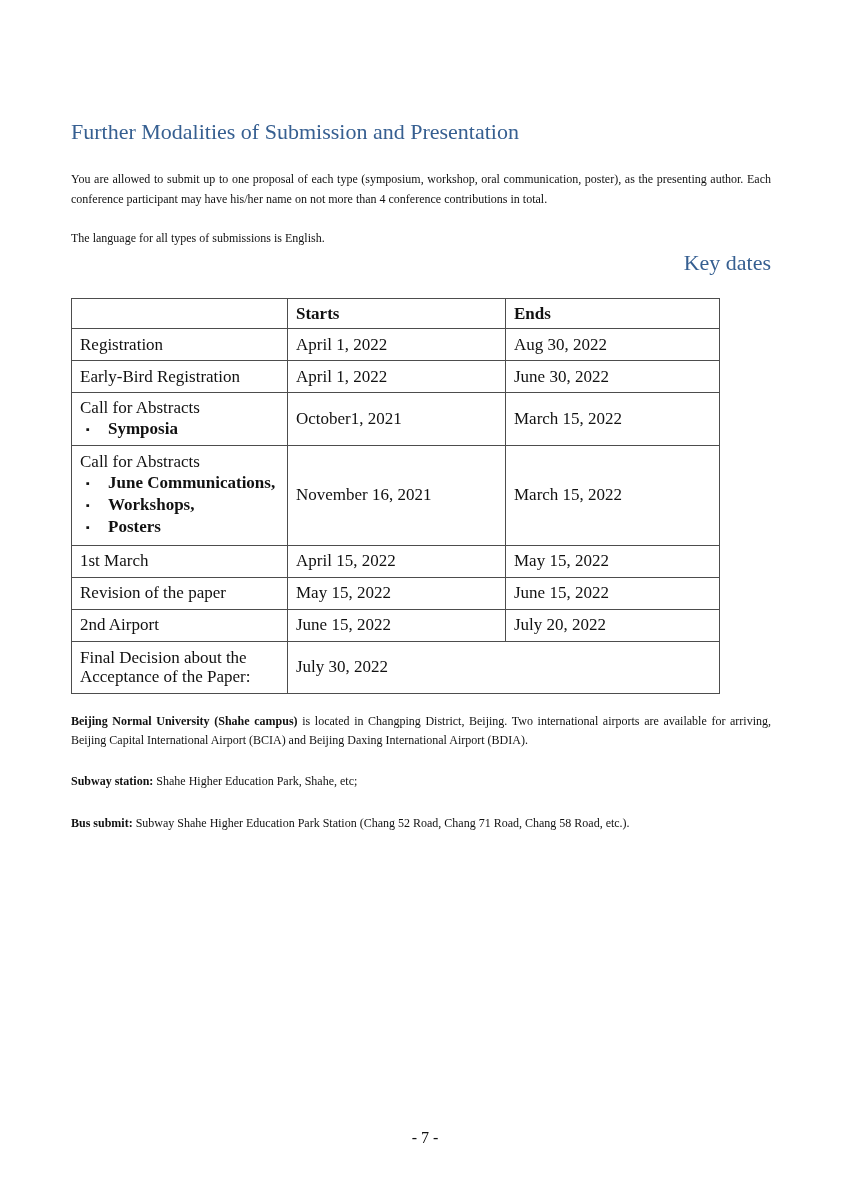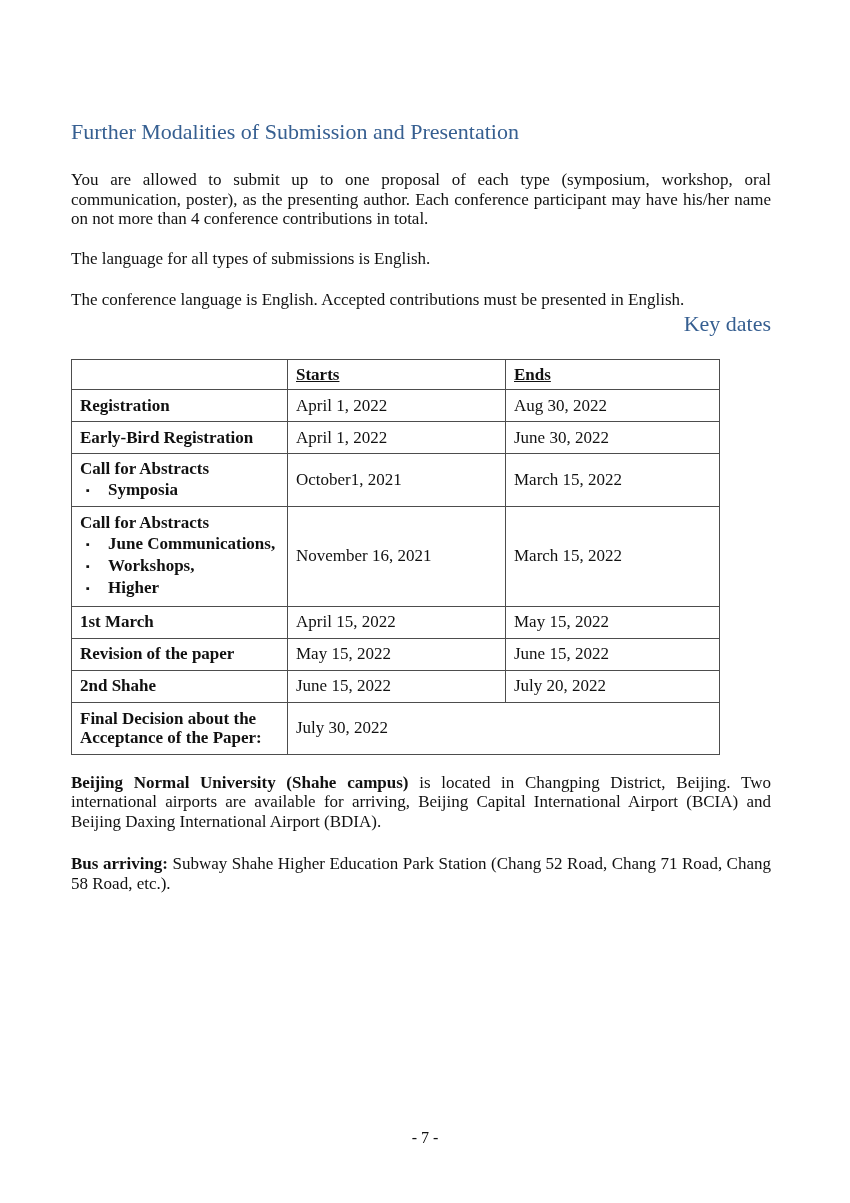--- a/index.html
+++ b/index.html
@@ -18,21 +18,21 @@
     margin: 0;
     font-size: 22px;
     line-height: 28px;
     font-weight: normal;
     color: #365F91;
     font-family: "Liberation Serif", serif;
   }
   .h-key    { margin-top: 16px; text-align: right; }
   .h-travel { margin-top: 42px; }
 
-  p { margin: 0; font-size: 17px; line-height: 19.5px; }
+  p { margin: 0; font-size: 12px; line-height: 19.5px; }
   .p-mod1   { margin-top: 24px; text-align: justify; }
   .p-mod2   { margin-top: 20px; }
   .p-mod3   { margin-top: 22px; }
   .p-travel { margin-top: 18px; text-align: justify; }
   .p-subway { margin-top: 21px; }
   .p-bus    { margin-top: 23px; text-align: justify; }
   .b { font-weight: bold; }
 
   table.key-dates {
     margin-top: 21px;
@@ -42,27 +42,27 @@
   }
   table.key-dates td, table.key-dates th {
     border: 1px solid #4d4d4d;
     padding: 5px 8px;
     vertical-align: middle;
     font-size: 17px;
     line-height: 19.5px;
     text-align: left;
     overflow: hidden;
   }
-  table.key-dates th { font-weight: bold; text-decoration: underline; }
+  table.key-dates th { font-weight: bold; }
   tr.r-head   { height: 30px; }
   tr.r-single { height: 32px; }
   tr.r-sym    { height: 52px; }
   tr.r-oral   { height: 100px; }
   tr.r-final  { height: 52px; }
-  .lbl { font-weight: bold; }
+  .lbl { font-weight: normal; }
   ul.blts { list-style: none; margin: 0; padding: 0 0 0 6px; }
   ul.blts li { display: flex; font-weight: bold; line-height: 22px; }
   .blt { width: 22px; flex: none; font-size: 11px; line-height: 22px; }
   td.merged { text-align: center; }
 
   .page-footer {
     position: absolute;
     top: 1129px;
     left: 0;
     width: 850px;
@@ -75,21 +75,20 @@
 <body>
 
 <div class="page">
 
   <h1 class="sec-heading">Further Modalities of Submission and Presentation</h1>
 
   <p class="p-mod1">You are allowed to submit up to one proposal of each type (symposium, workshop, oral communication, poster), as the presenting author. Each conference participant may have his/her name on not more than 4 conference contributions in total.</p>
 
   <p class="p-mod2">The language for all types of submissions is English.</p>
 
-  <p class="p-mod3">The conference language is English. Accepted contributions must be presented in English.</p>
 
   <h1 class="sec-heading h-key">Key dates</h1>
 
   <table class="key-dates">
     <colgroup>
       <col style="width:216px">
       <col style="width:218px">
       <col style="width:214px">
     </colgroup>
     <tbody>
@@ -128,50 +127,51 @@
           <li>
             <span class="blt">▪</span>
             <span>June Communications,</span>
           </li>
           <li>
             <span class="blt">▪</span>
             <span>Workshops,</span>
           </li>
           <li>
             <span class="blt">▪</span>
-            <span>Higher</span>
+            <span>Posters</span>
           </li>
         </ul>
       </td>
       <td>November 16, 2021</td>
       <td>March 15, 2022</td>
     </tr>
     <tr class="r-single">
       <td class="lbl">1st March</td>
       <td>April 15, 2022</td>
       <td>May 15, 2022</td>
     </tr>
     <tr class="r-single">
       <td class="lbl">Revision of the paper</td>
       <td>May 15, 2022</td>
       <td>June 15, 2022</td>
     </tr>
     <tr class="r-single">
-      <td class="lbl">2nd Shahe</td>
+      <td class="lbl">2nd Airport</td>
       <td>June 15, 2022</td>
       <td>July 20, 2022</td>
     </tr>
     <tr class="r-final">
       <td class="lbl">Final Decision about the Acceptance of the Paper:</td>
       <td class="merged" colspan="2">July 30, 2022</td>
     </tr>
   </tbody>
     </table>
 
 
   <p class="p-travel"><span class="b">Beijing Normal University (Shahe campus)</span><span> is located in Changping District, Beijing. Two international airports are available for arriving, Beijing Capital International Airport (BCIA) and Beijing Daxing International Airport (BDIA).</span></p>
 
+  <p class="p-subway"><span class="b">Subway station:</span><span> Shahe Higher Education Park, Shahe, etc;</span></p>
 
-  <p class="p-bus"><span class="b">Bus arriving:</span><span> Subway Shahe Higher Education Park Station (Chang 52 Road, Chang 71 Road, Chang 58 Road, etc.).</span></p>
+  <p class="p-bus"><span class="b">Bus submit:</span><span> Subway Shahe Higher Education Park Station (Chang 52 Road, Chang 71 Road, Chang 58 Road, etc.).</span></p>
 
   <div class="page-footer">- 7 -</div>
 
 </div>
 
 </body></html>

